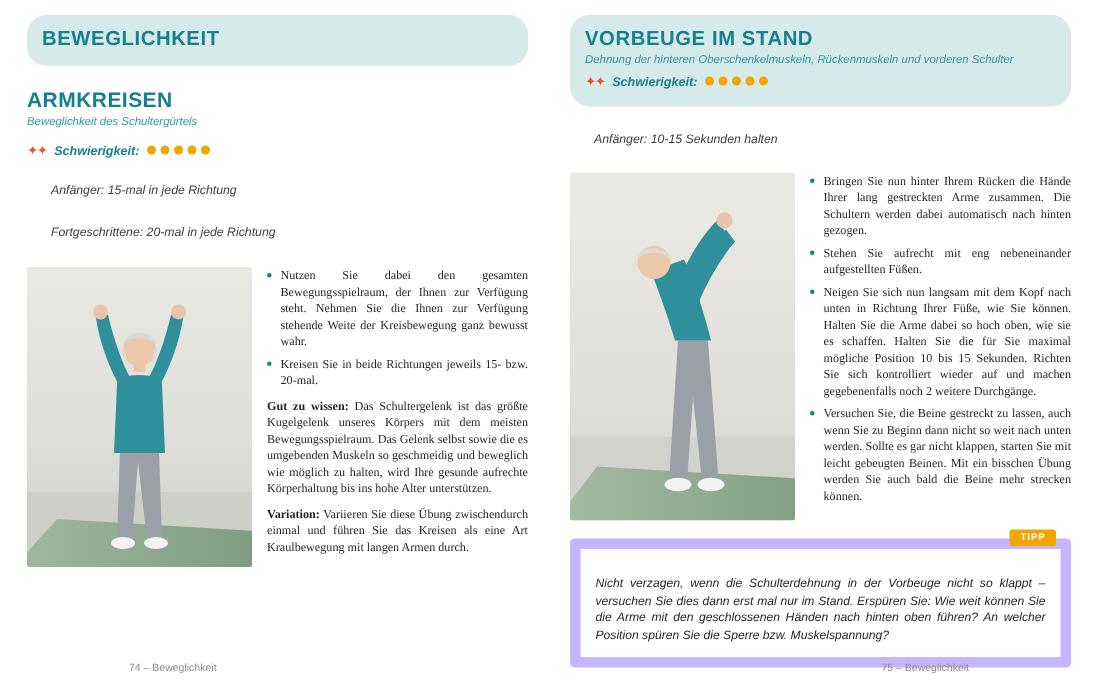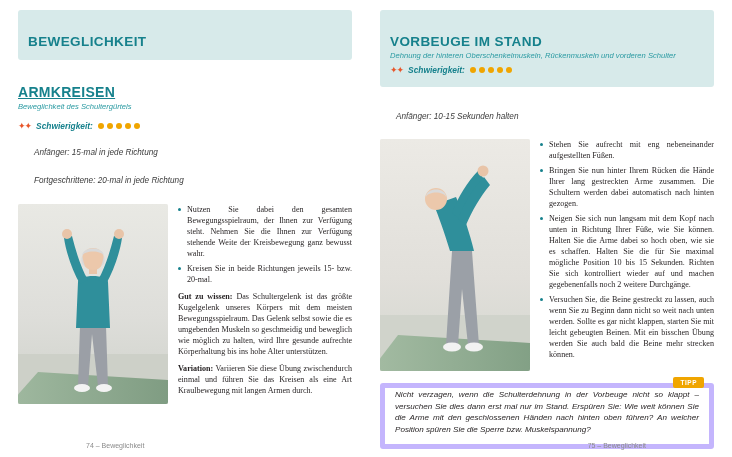--- a/index.html
+++ b/index.html
@@ -26,23 +26,23 @@
     height: 457px;
     box-sizing: border-box;
     background: #ffffff;
   }
   .page.left  { padding: 10px 14px 0 18px; }
   .page.right { padding: 10px 18px 0 14px; }
 
   
   .head-box {
     background: #d7eaea;
-    border-radius: 3px;
-    padding: 24px 10px 9px 10px;
-    margin-bottom: 24px;
+    border-radius: 13px;
+    padding: 8px 10px 9px 10px;
+    margin-bottom: 14px;
   }
   .head-box.right-box { padding-bottom: 12px; }
   .head-title {
     font-family: "Liberation Sans", sans-serif;
     font-weight: bold;
     font-size: 13.5px;
     letter-spacing: .4px;
     color: #16818c;
     margin: 0 0 2px 0;
     text-transform: uppercase;
@@ -64,21 +64,20 @@
 
   
   .sec-title {
     font-family: "Liberation Sans", sans-serif;
     font-weight: bold;
     font-size: 14px;
     letter-spacing: .3px;
     color: #16818c;
     margin: 6px 0 2px 0;
     text-transform: uppercase;
-    text-decoration: underline;
   }
   .sec-sub {
     font-family: "Liberation Sans", sans-serif;
     font-style: italic;
     font-size: 7.6px;
     color: #2a9aa2;
     margin: 0 0 10px 0;
   }
 
   
@@ -167,23 +166,23 @@
   .note b, .lead {
     font-weight: bold;
   }
 
   
   .tip-wrap {
     position: relative;
     margin-top: 12px;
   }
   .tip-box {
-    border: 5px solid #c4b5fd;
+    border: 7px solid #c4b5fd;
     border-radius: 3px;
-    padding: 1px 10px 9px 10px;
+    padding: 17px 10px 9px 10px;
     font-family: "Liberation Sans", sans-serif;
     font-style: italic;
     font-size: 8.1px;
     line-height: 1.42;
     color: #231f20;
     text-align: justify;
   }
   .tip-tab {
     position: absolute;
     top: -6px;
@@ -361,22 +360,22 @@
               <path d="M72,74 C78,58 88,42 98,32 L104,40 C94,52 86,66 80,80 Z" fill="#2f8f9b"></path>
               <path d="M78,80 C84,64 94,48 104,38 L110,46 C100,58 92,72 86,86 Z" fill="#2f8f9b"></path>
               <circle cx="103" cy="32" r="5.5" fill="#e8c4a8"></circle>
             </g>
           </svg>
         </div>
       </div>
 
       <div class="col-text">
         <ul class="steps">
+          <li>Bringen Sie nun hinter Ihrem Rücken die Hände Ihrer lang gestreckten Arme zusammen. Die Schultern werden dabei automatisch nach hinten gezogen.</li>
           <li>Stehen Sie aufrecht mit eng nebeneinander aufgestellten Füßen.</li>
-          <li>Bringen Sie nun hinter Ihrem Rücken die Hände Ihrer lang gestreckten Arme zusammen. Die Schultern werden dabei automatisch nach hinten gezogen.</li>
           <li>Neigen Sie sich nun langsam mit dem Kopf nach unten in Richtung Ihrer Füße, wie Sie können. Halten Sie die Arme dabei so hoch oben, wie sie es schaffen. Halten Sie die für Sie maximal mögliche Position 10 bis 15 Sekunden. Richten Sie sich kontrolliert wieder auf und machen gegebenenfalls noch 2 weitere Durchgänge.</li>
           <li>Versuchen Sie, die Beine gestreckt zu lassen, auch wenn Sie zu Beginn dann nicht so weit nach unten werden. Sollte es gar nicht klappen, starten Sie mit leicht gebeugten Beinen. Mit ein bisschen Übung werden Sie auch bald die Beine mehr strecken können.</li>
         </ul>
       </div>
     </div>
 
     <div class="tip-wrap">
       <div class="tip-tab">TIPP</div>
       <div class="tip-box">Nicht verzagen, wenn die Schulterdehnung in der Vorbeuge nicht so klappt – versuchen Sie dies dann erst mal nur im Stand. Erspüren Sie: Wie weit können Sie die Arme mit den geschlossenen Händen nach hinten oben führen? An welcher Position spüren Sie die Sperre bzw. Muskelspannung?</div>
     </div>

